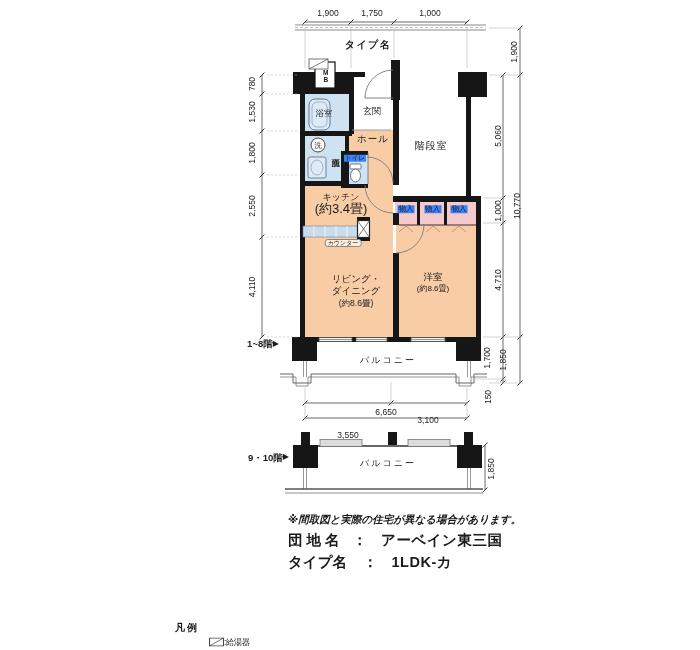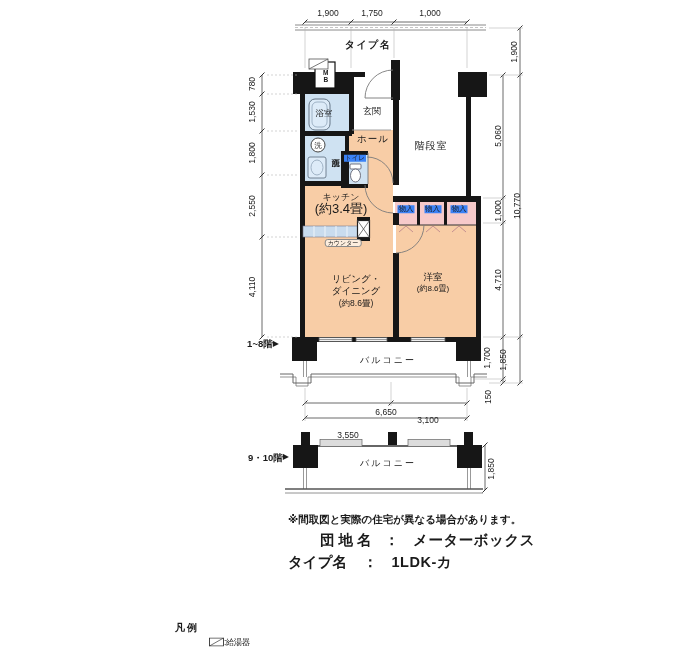--- a/index.html
+++ b/index.html
@@ -282,26 +282,26 @@
 <div class="lbl dim" style="left:428px;top:420px;">3,100</div>
 <div class="lbl dim" style="left:386px;top:411.5px;">6,650</div>
 
 <div class="lbl flexrow semib" style="left:258px;top:457.5px;font-size:9.5px;padding-left:21px;">
   <span>9・10階</span>
       <span style="font-size:8px;">▶</span>
 </div>
 <div class="lbl" style="left:388px;top:463px;font-size:9px;letter-spacing:2px;">バルコニー</div>
 <div class="lbl rot dim" style="left:491px;top:468.5px;">1,850</div>
 
-<div class="lbl-left semib" style="left:288px;top:519px;font-size:10.5px;">※間取図と実際の住宅が異なる場合があります。</div>
-
-<div class="lbl-left flexrow bold" style="left:288px;top:540px;font-size:14.5px;margin-left:32px;">
+<div class="lbl-left semib" style="left:288px;top:519px;font-size:10.5px;font-style:italic;">※間取図と実際の住宅が異なる場合があります。</div>
+
+<div class="lbl-left flexrow bold" style="left:288px;top:540px;font-size:14.5px;">
   <span>団 地 名</span>
   <span style="margin-left:13px;">：</span>
-  <span style="margin-left:14px;letter-spacing:0.5px;">メーターボックス</span>
+  <span style="margin-left:14px;letter-spacing:0.5px;">アーベイン東三国</span>
 </div>
 <div class="lbl-left flexrow bold" style="left:288px;top:562px;font-size:14.5px;">
   <span>タイプ名</span>
   <span style="margin-left:16px;">：</span>
   <span style="margin-left:14px;letter-spacing:0.5px;">1LDK-カ</span>
 </div>
 
 <div class="lbl-left bold" style="left:175px;top:628px;font-size:10px;letter-spacing:2px;">凡例</div>
 <div class="lbl-left flexrow" style="left:209px;top:642px;">
   <svg width="15" height="9" style="flex:0 0 auto;">

